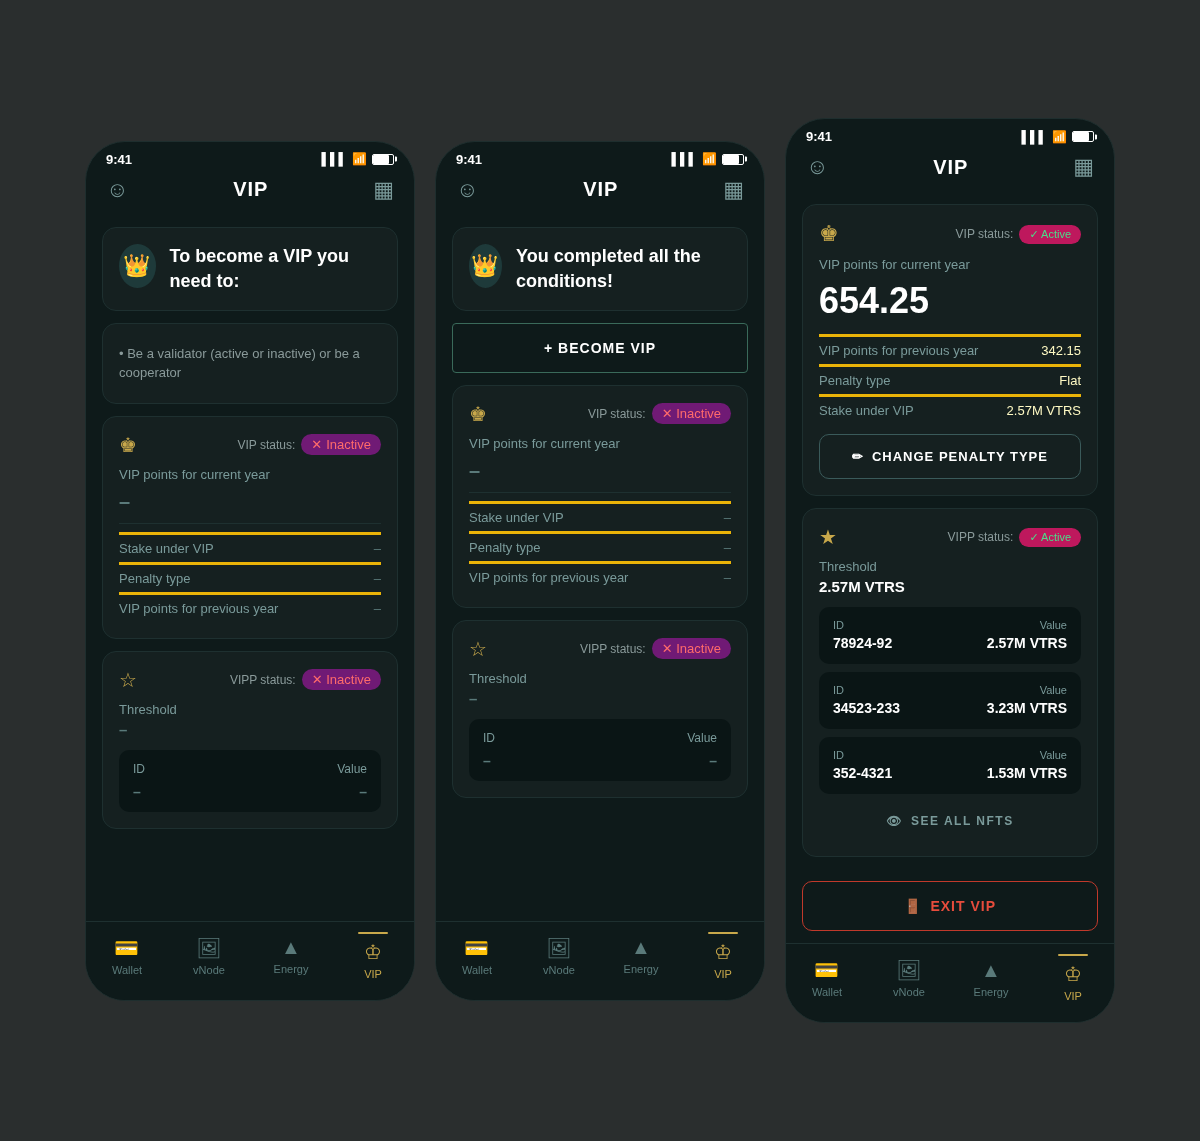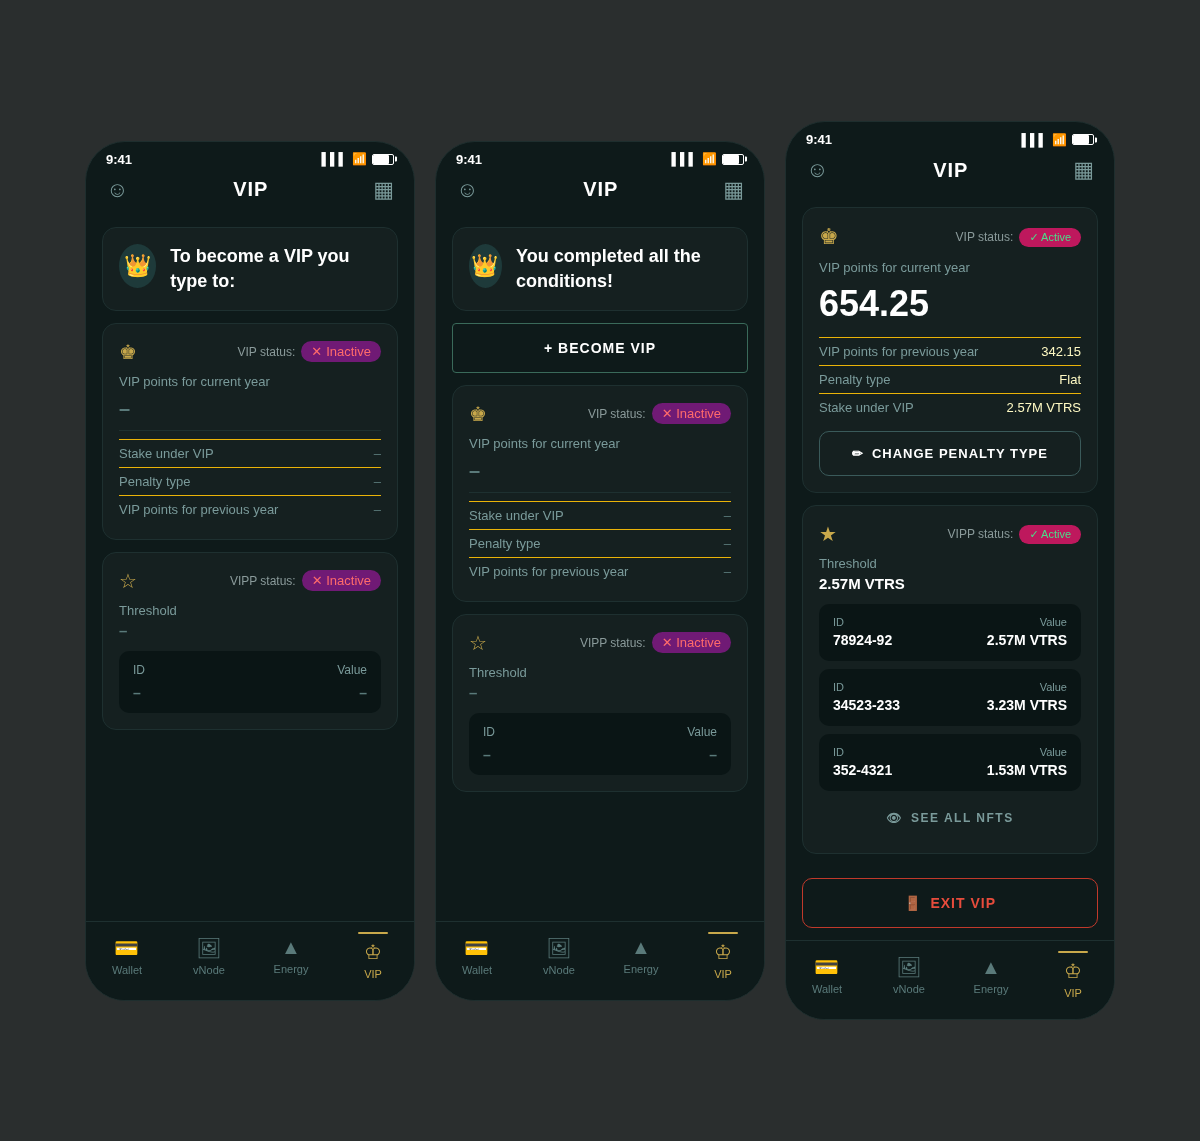--- a/index.html
+++ b/index.html
@@ -151,21 +151,21 @@
     .divider {
       height: 1px;
       background: #1e3030;
       margin: 8px 0;
     }
     .info-row {
       display: flex;
       justify-content: space-between;
       align-items: center;
       padding: 6px 0;
-      border-top: 1px solid #eab308;
+      border-top: 3px solid #eab308;
     }
     .info-row:first-child {
       border-top: none;
     }
     .info-label {
       color: #7a9a9a;
       font-size: 13px;
     }
     .info-value {
       color: #fef9c3;
@@ -373,23 +373,26 @@
     <span class="nav-icon">☺</span>
     <span class="nav-title">VIP</span>
     <span class="nav-icon">▦</span>
   </div>
 
   <div class="content">
     <div class="vip-info-card card">
       <div class="crown-bg">
         <span>👑</span>
       </div>
-      <div class="vip-info-text">To become a VIP you type to:</div>
-    </div>
-
+      <div class="vip-info-text">To become a VIP you need to:</div>
+    </div>
+
+    <div class="conditions-card">
+      <div class="condition-item">• Be a validator (active or inactive) or be a cooperator</div>
+    </div>
 
     <div class="card">
       <div class="card-header">
         <span class="crown-icon">♚</span>
         <div class="status-badge">
           <span>VIP status:</span>
           <span class="badge-inactive">✕ <span>Inactive</span></span>
         </div>
       </div>
       <div class="section-title">VIP points for current year</div>

